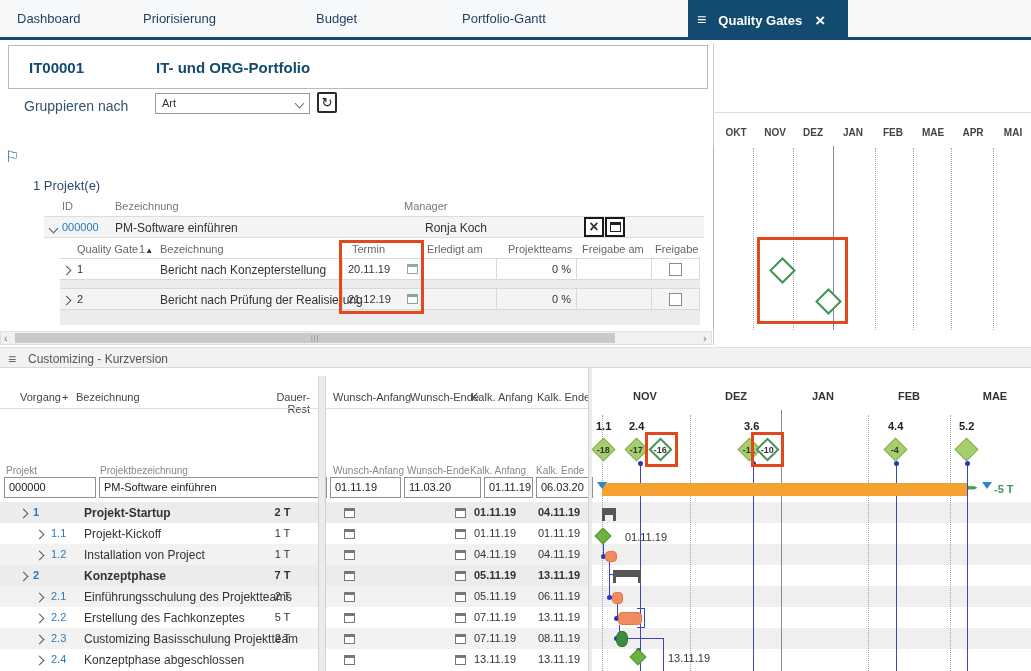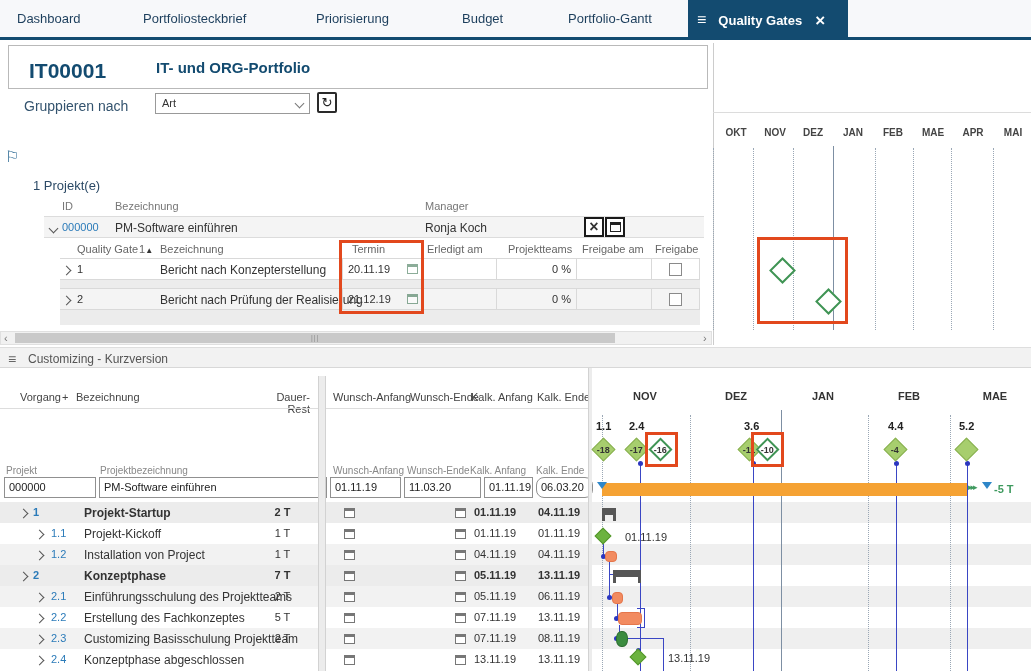--- a/index.html
+++ b/index.html
@@ -11,21 +11,21 @@
   .tab{position:absolute;top:0;height:37px;line-height:37px;color:#1c3e5c;font-size:13px;white-space:nowrap;cursor:default;}
   .tab:nth-of-type(1){left:17px}.tab:nth-of-type(2){left:143px}.tab:nth-of-type(3){left:316px}
   .tab:nth-of-type(4){left:462px}.tab:nth-of-type(5){left:568px}
   .tab-active{position:absolute;left:688px;top:0;width:160px;height:40px;background:#134b70;color:#fff;display:flex;align-items:center;}
   .tab-active .burger{margin-left:9px;font-size:16px;line-height:1;}
   .tab-active .lbl{margin-left:12px;font-weight:bold;font-size:13px;}
   .tab-active .close{margin-left:13px;font-size:17px;font-weight:bold;line-height:1;}
   .tab-last{position:absolute;left:871px;top:0;height:37px;line-height:37px;color:#1c3e5c;font-size:13px;white-space:nowrap;}
   
   .hdrbox{position:absolute;left:8px;top:45px;width:700px;height:44px;border:1px solid #b9b9b9;box-sizing:border-box;}
-  .hdr-id{position:absolute;left:20px;top:13px;font-size:21px;font-weight:bold;color:#134b70;}
+  .hdr-id{position:absolute;left:20px;top:13px;font-size:15px;font-weight:bold;color:#134b70;}
   .hdr-title{position:absolute;left:147px;top:13px;font-size:15px;font-weight:bold;color:#134b70;}
   .grp-label{position:absolute;left:24px;top:98px;font-size:14px;color:#33536e;}
   .select{position:absolute;left:155px;top:93px;width:155px;height:21px;border:1px solid #999;background:#fff;box-sizing:border-box;}
   .select .val{position:absolute;left:6px;top:3px;font-size:11px;color:#333;}
   .select .sc{position:absolute;right:6px;top:6px;width:6px;height:6px;border-right:1.5px solid #777;border-bottom:1.5px solid #777;transform:rotate(45deg);}
   .refresh{position:absolute;left:317px;top:92px;width:20px;height:21px;border:2px solid #2a2a2a;border-radius:2px;background:#fff;box-sizing:border-box;text-align:center;line-height:17px;font-size:13px;color:#222;}
   .sec-head{position:absolute;left:25px;top:148px;font-size:15px;color:#2d6a94;}
   .flagic{position:absolute;left:5px;top:147px;font-size:16px;color:#2d6a94;}
   .count{position:absolute;left:33px;top:178px;font-size:13px;color:#2c4a66;}
   .pcol{position:absolute;top:200px;font-size:11px;color:#777;}
@@ -122,21 +122,20 @@
 </style>
 </head>
 <body>
 
 <div class="screen">
 
   <div class="tabbar">
 
       <div class="tab">Dashboard</div>
 
-      <div class="tab">Portfoliosteckbrief</div>
 
       <div class="tab">Priorisierung</div>
 
       <div class="tab">Budget</div>
 
       <div class="tab">Portfolio-Gantt</div>
 
     <div class="tab-active">
       <span class="burger">≡</span>
       <span class="lbl">Quality Gates</span>
@@ -154,21 +153,21 @@
     <span class="val">Art</span>
     <span class="sc"></span>
   </div>
   <div class="refresh">↻</div>
 
   <div class="flagic">⚐</div>
   <div class="count">1 Projekt(e)</div>
 
   <div class="pcol" style="left:62px">ID</div>
   <div class="pcol" style="left:115px">Bezeichnung</div>
-  <div class="pcol" style="left:425px">Manager</div>
+  <div class="pcol" style="left:404px">Manager</div>
 
   <div class="prow">
     <span class="chev down" style="position:absolute;left:6px;top:8px;"></span>
     <span style="position:absolute;left:18px;top:4px;font-size:11px;color:#2b7bb9;">000000</span>
     <span style="position:absolute;left:71px;top:4px;">PM-Software einführen</span>
     <span style="position:absolute;left:381px;top:4px;">Ronja Koch</span>
   </div>
   <div class="sqbtn" style="left:584px;top:217px;font-size:16px;font-weight:bold;">×</div>
   <div class="sqbtn" style="left:605px;top:217px;">
       <span class="cal dark"></span>
@@ -279,21 +278,21 @@
   <div class="bh2" style="left:333px">Wunsch-Anfang</div>
   <div class="bh2" style="left:407px">Wunsch-Ende</div>
   <div class="bh2" style="left:470px">Kalk. Anfang</div>
   <div class="bh2" style="left:536px">Kalk. Ende</div>
 
   <div class="pin" style="left:4px;width:92px;">000000</div>
   <div class="pin" style="left:99px;width:228px;">PM-Software einführen</div>
   <div class="pin" style="left:330px;width:71px;">01.11.19</div>
   <div class="pin" style="left:404px;width:77px;">11.03.20</div>
   <div class="pin" style="left:484px;width:49px;">01.11.19</div>
-  <div class="pin" style="left:536px;width:57px;border-radius:8px;">06.03.20</div>
+  <div class="pin" style="left:536px;width:57px;">06.03.20</div>
 
     <div class="trow sum stripe" style="top: 502px;">
       <span class="chev right chevp"></span>
       <span class="nr">1</span>
       <span class="nm">Projekt-Startup</span>
       <span class="du">2 T</span>
       <span class="ic1"><span class="cal"></span></span>
       <span class="ic2"><span class="cal"></span></span>
       <span class="ka">01.11.19</span>
       <span class="ke">04.11.19</span>

